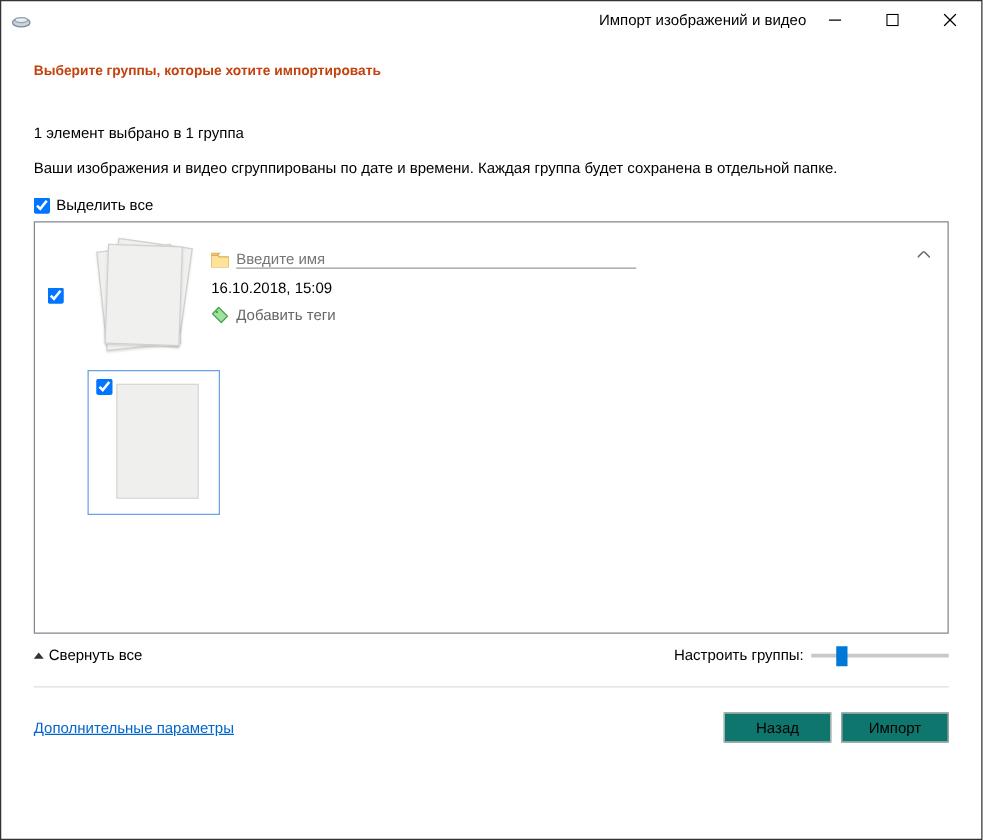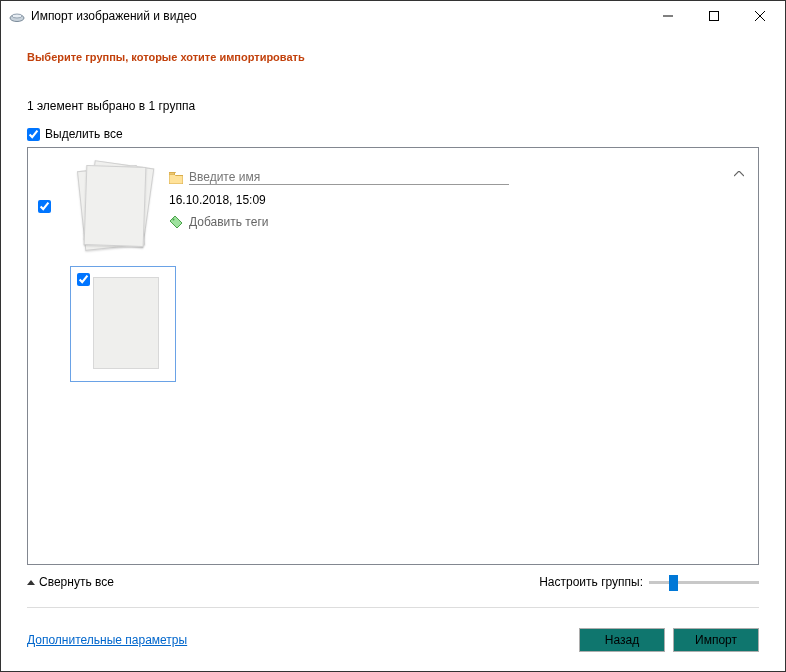--- a/index.html
+++ b/index.html
@@ -1,27 +1,27 @@
 <!DOCTYPE html>
 <html><head>
 <meta charset="utf-8">
 <style>
 * { box-sizing: border-box; margin: 0; padding: 0; }
 body { font-family: "Segoe UI", Tahoma, sans-serif; font-size: 12px; background: #fff; width: 786px; height: 672px; border: 1px solid #333; position: relative; }
-.titlebar { display: flex; align-items: center; height: 30px; padding: 0 2px 0 8px; }
+.titlebar { display: flex; align-items: center; height: 30px; padding: 0 2px 0 8px; text-align: right; }
 .titlebar-icon { width: 16px; height: 16px; margin-right: 6px; }
 .titlebar-title { flex: 1; font-size: 12px; color: #000; }
 .win-btn { width: 46px; height: 30px; display: flex; align-items: center; justify-content: center; cursor: pointer; font-family: "Segoe UI Symbol", sans-serif; font-size: 10px; }
 .content { padding: 10px 26px 0 26px; }
 .heading { color: #c2410c; font-size: 11px; font-weight: 700; margin: 10px 0 14px 0; }
 .status-line { font-size: 12px; margin-bottom: 14px; margin-top: 36px; }
 .desc-line { font-size: 12px; margin-bottom: 16px; }
 .chk-row { display: flex; align-items: center; gap: 5px; margin-bottom: 6px; }
 .chk-row input { width: 13px; height: 13px; }
-.groups-box { border: 1px solid #828790; height: 418px; overflow: auto; background: #fff; padding: 12px 10px 10px 10px; position: relative; }
+.groups-box { border: 1px solid #828790; height: 330px; overflow: auto; background: #fff; padding: 12px 10px 10px 10px; position: relative; }
 .group-row { display: flex; align-items: flex-start; gap: 14px; }
 .group-check { margin-top: 40px; }
 .group-check input { width: 13px; height: 13px; }
 .stack-thumb { width: 90px; height: 100px; position: relative; }
 .stack-page { position: absolute; width: 60px; height: 80px; background: #f0f0ee; border: 1px solid #d0d0d0; box-shadow: 0 1px 2px rgba(0,0,0,.15); }
 .sp1 { left: 24px; top: 4px; transform: rotate(8deg); }
 .sp2 { left: 16px; top: 8px; transform: rotate(-6deg); }
 .sp3 { left: 20px; top: 6px; transform: rotate(2deg); }
 .group-meta { flex: 1; padding-top: 10px; }
 .meta-row { display: flex; align-items: center; gap: 6px; margin-bottom: 8px; font-size: 12px; }
@@ -72,20 +72,21 @@
     <svg width="10" height="10" viewBox="0 0 10 10">
         <line x1="0" y1="0" x2="10" y2="10" stroke="#000" stroke-width="1"></line>
         <line x1="10" y1="0" x2="0" y2="10" stroke="#000" stroke-width="1"></line>
       </svg>
   </div>
 </div>
 
 <div class="content">
   <div class="heading">Выберите группы, которые хотите импортировать</div>
   <div class="status-line">1 элемент выбрано в 1 группа</div>
+  <div class="desc-line">Ваши изображения и видео сгруппированы по дате и времени. Каждая группа будет сохранена в отдельной папке.</div>
 
   <label class="chk-row">
     <input type="checkbox" checked="" style="">
     <span>Выделить все</span>
   </label>
 
   <div class="groups-box">
     <span class="collapse-caret">
       <svg width="10" height="6" viewBox="0 0 10 6">
           <polyline points="0,5 5,0 10,5" fill="none" stroke="#666" stroke-width="1.2"></polyline>

